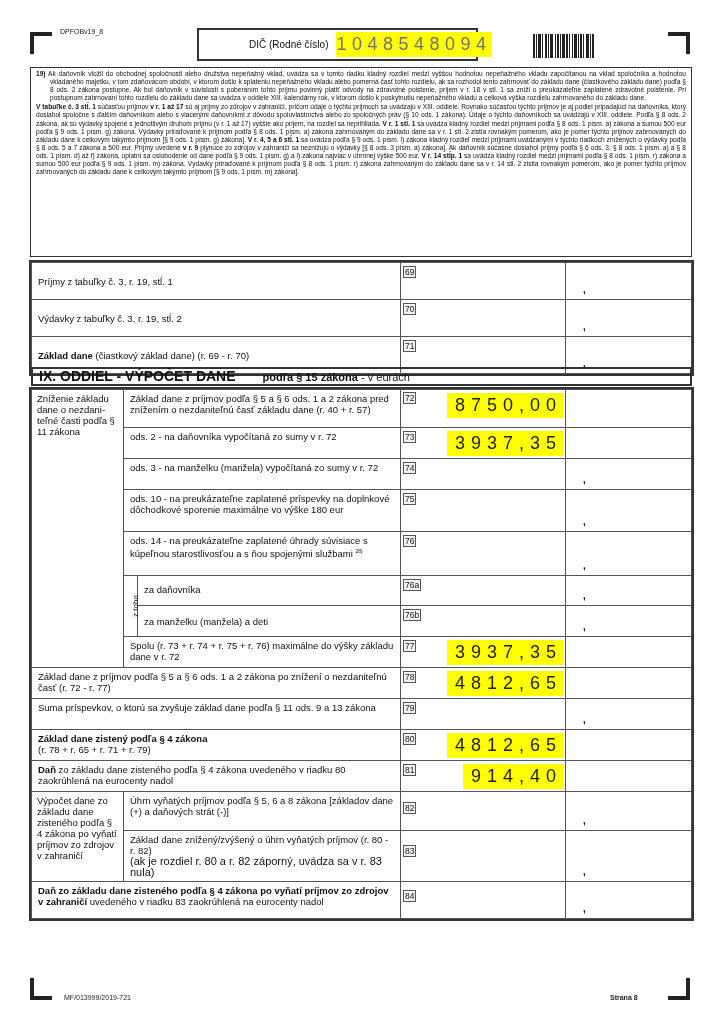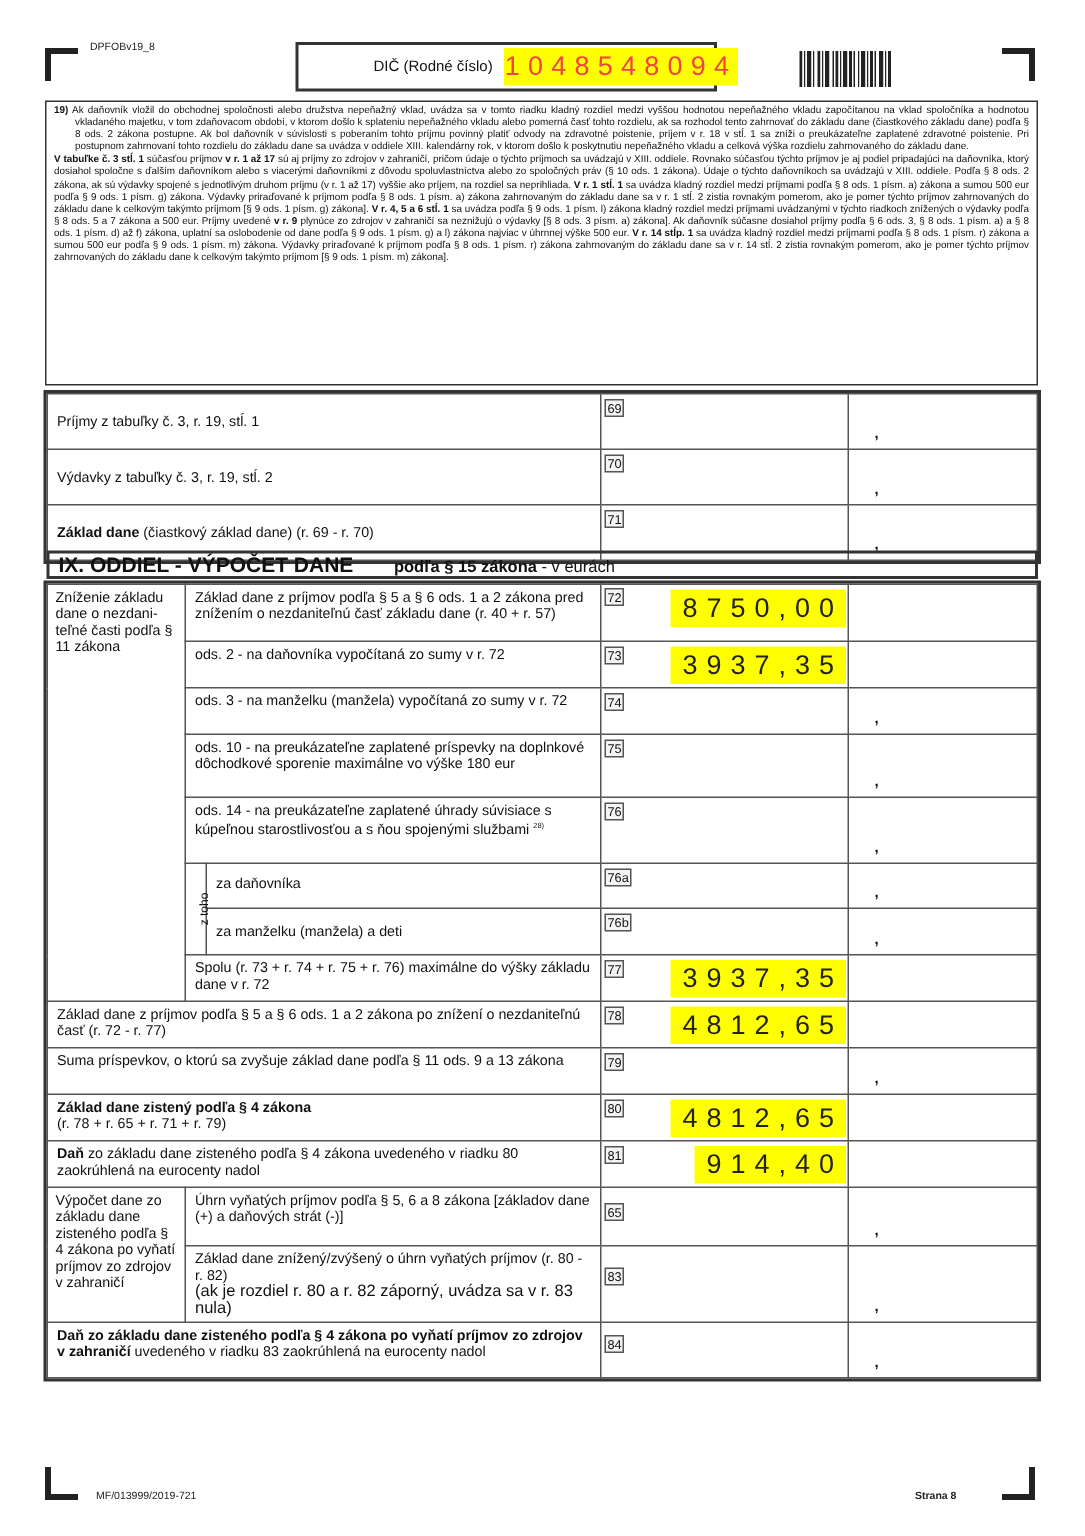--- a/index.html
+++ b/index.html
@@ -8,21 +8,21 @@
 
   .corner { position: absolute; width: 22px; height: 22px; border-color: #222; border-style: solid; border-width: 0; }
   .c-tl { left: 30px; top: 32px; border-left-width: 4px; border-top-width: 4px; }
   .c-tr { left: 668px; top: 32px; border-right-width: 4px; border-top-width: 4px; }
   .c-bl { left: 30px; top: 978px; border-left-width: 4px; border-bottom-width: 4px; }
   .c-br { left: 668px; top: 978px; border-right-width: 4px; border-bottom-width: 4px; }
 
   .form-code { position: absolute; left: 60px; top: 28px; font-size: 7px; color: #222; }
   .dic-box { position: absolute; left: 197px; top: 28px; width: 281px; height: 33px; border: 2px solid #333; display: flex; align-items: center; padding-left: 41px; }
   .dic-label { font-size: 10px; margin-left: 9px; white-space: nowrap; }
-  .dic-value { margin-left: 8px; background: #ffff00; height: 25px; width: 175px; display: flex; align-items: center; justify-content: center; font-size: 18px; letter-spacing: 5.5px; color: #ef4444; }
+  .dic-value { margin-left: 8px; background: #ffff00; height: 25px; width: 175px; display: flex; align-items: center; justify-content: center; font-size: 18px; letter-spacing: 5.5px; color: #737373; }
   .barcode { position: absolute; left: 533px; top: 34px; width: 77px; height: 24px; display: flex; align-items: stretch; gap: 0; }
   .barcode span { display: block; background: #222; }
 
   .notes { position: absolute; left: 30px; top: 67px; width: 662px; height: 190px; border: 1.5px solid #333; padding: 2px 5px; font-size: 6.6px; line-height: 8.1px; color: #111; text-align: justify; }
   .notes p { margin-bottom: 1px; }
   .notes .indent { padding-left: 14px; text-indent: -14px; }
   .notes b { font-weight: bold; }
 
   table { border-collapse: collapse; position: absolute; left: 31px; width: 661px; }
   td { border: 1px solid #555; vertical-align: top; font-size: 9.5px; }
@@ -266,21 +266,21 @@
       <span class="rownum">81</span>
       <span class="val">914,40</span>
     </td>
     <td class="lastc"></td>
   </tr>
 
   <tr style="height:39px">
     <td class="side" rowspan="2" colspan="1" style="width:92px">Výpočet dane zo základu dane zisteného podľa § 4 zákona po vyňatí príjmov zo zdrojov v zahraničí</td>
     <td class="lbl" colspan="2">Úhrn vyňatých príjmov podľa § 5, 6 a 8 zákona [základov dane (+) a daňových strát (-)]</td>
     <td class="numc">
-      <span class="rownum" style="top:10px">65</span>
+      <span class="rownum" style="top:10px">82</span>
       <span class="comma">,</span>
     </td>
     <td class="lastc"></td>
   </tr>
 
   <tr style="height:47px">
     <td class="lbl" colspan="2"><span>Základ dane znížený/zvýšený o úhrn vyňatých príjmov    (r. 80 - r. 82)</span><br><span style="font-size:11px">(ak je rozdiel r. 80 a r. 82 záporný, uvádza sa v r. 83 nula)</span></td>
     <td class="numc">
       <span class="rownum" style="top:14px">83</span>
       <span class="comma">,</span>

